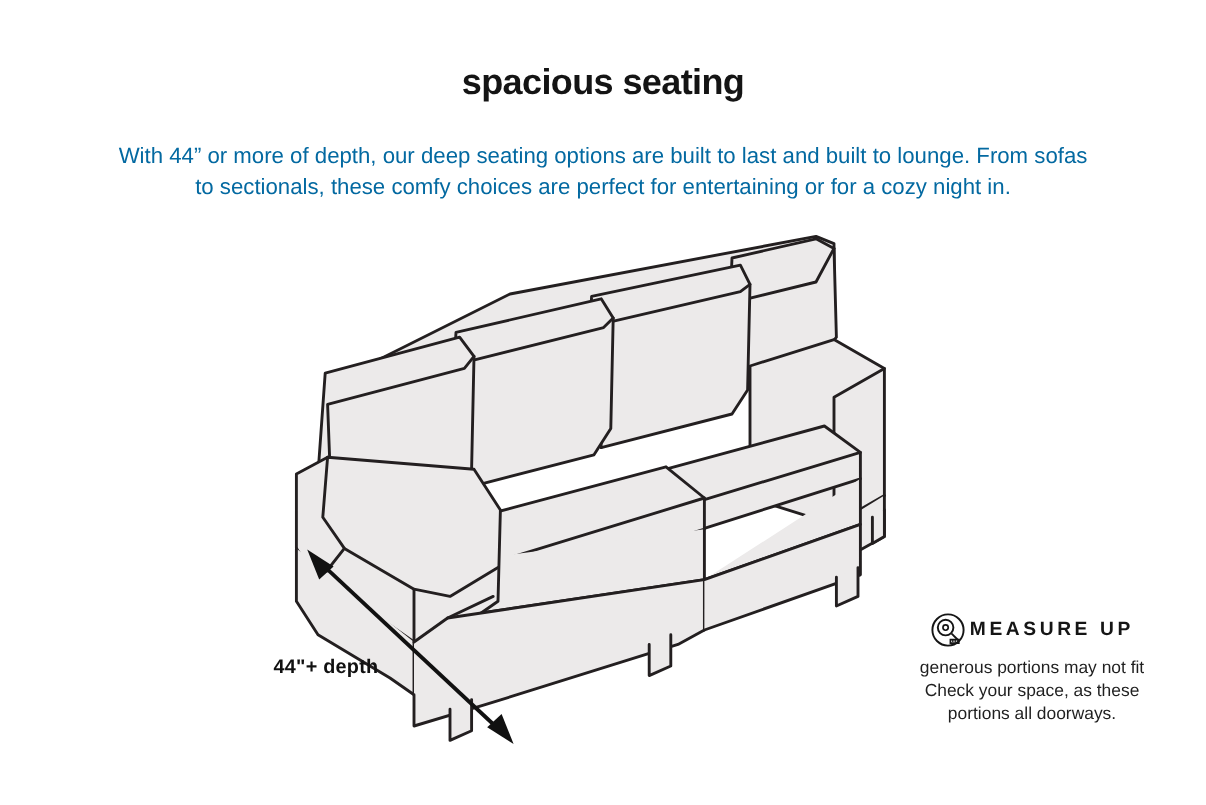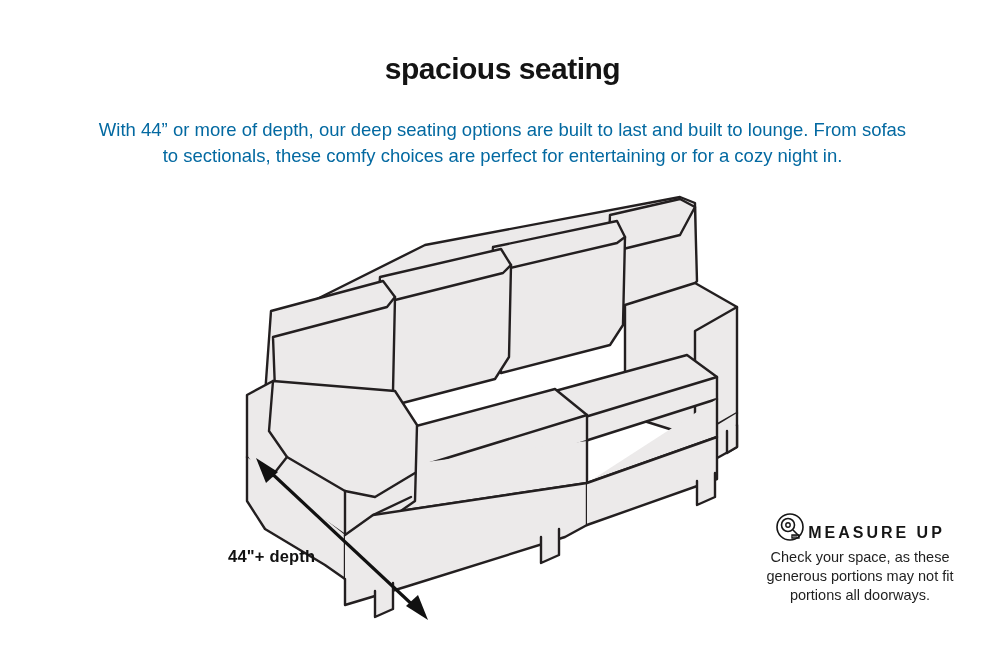--- a/index.html
+++ b/index.html
@@ -58,21 +58,21 @@
   }
   .measure-block {
     position: absolute;
     left: 735px;
     top: 508px;
     width: 250px;
     text-align: center;
   }
   .measure-head {
     display: flex;
-    align-items: flex-end;
+    align-items: center;
     justify-content: center;
     gap: 3px;
     height: 34px;
   }
   .measure-title {
     font-size: 16px;
     font-weight: bold;
     letter-spacing: 3px;
     color: #151515;
   }
@@ -165,19 +165,19 @@
           <circle cx="13" cy="13" r="6.5" stroke="#151515" stroke-width="1.6" fill="none"></circle>
           <circle cx="13" cy="13" r="2.2" stroke="#151515" stroke-width="1.4" fill="none"></circle>
           <path d="M18 18 L24 24" stroke="#151515" stroke-width="1.6"></path>
           <path d="M17 23 L24 23 L24 26 L17 26 Z" stroke="#151515" stroke-width="1.4" fill="none"></path>
           <path d="M19 23 L19 25 M21 23 L21 25" stroke="#151515" stroke-width="1.1"></path>
         </svg>
       </span>
       <span class="measure-title">MEASURE UP</span>
     </div>
     <div class="measure-note">
+      <div>generous portions may not fit</div>
       <div>Check your space, as these</div>
-      <div>generous portions may not fit</div>
       <div>portions all doorways.</div>
     </div>
   </div>
 
 </div>
 
 </body></html>

